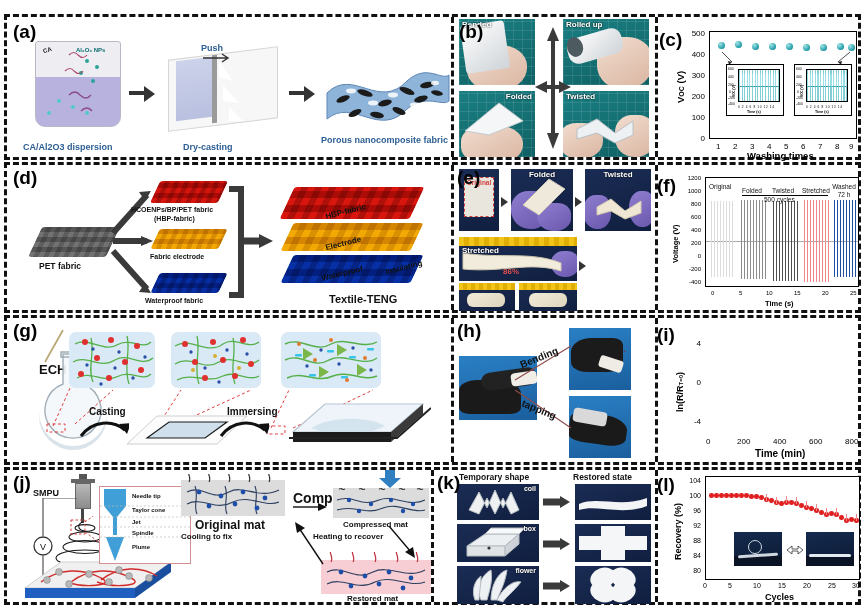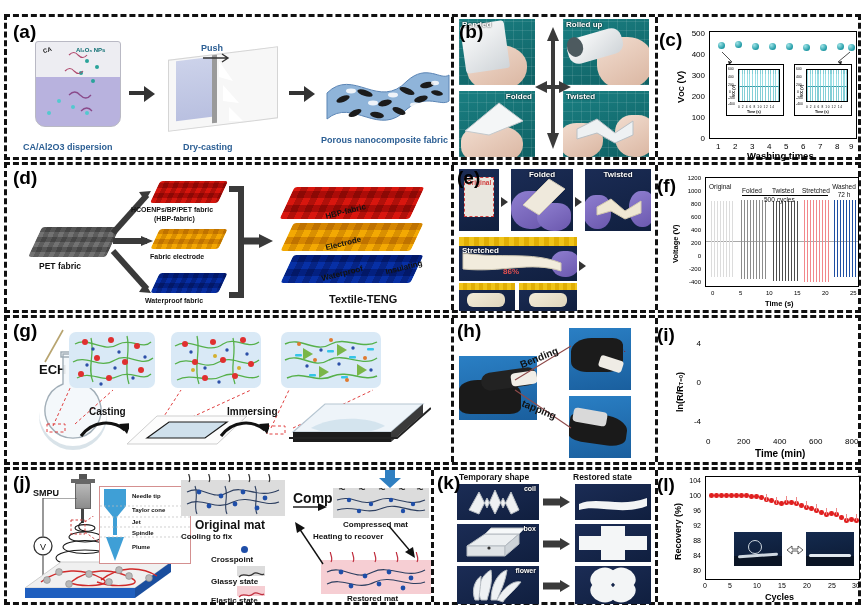--- a/index.html
+++ b/index.html
@@ -976,36 +976,20 @@
             </g>
         </svg>
         <div class="lblmd" style="left:166px; top:120px; font-size:8px;">Restored mat</div>
 
         <div class="lblmd" style="left:0px; top:58px; font-size:8px;">Cooling to fix</div>
         <svg width="80" height="44" style="position:absolute;left:64px;top:48px;">
             <path d="M78 42 L54 6" stroke="#111" stroke-width="1.4" fill="none"></path>
             <path d="M50 0 l2 11 l8 -5 z" fill="#111"></path>
           </svg>
 
-        <div style="position:absolute;left:26px;top:70px;width:118px;height:58px;">
-          <div style="position:absolute;left:34px;top:2px;width:7px;height:7px;border-radius:50%;background:#1f4ea8;"></div>
-          <div class="lblmd" style="left:4px; top:11px; font-size:8px;">Crosspoint</div>
-          <div style="position:absolute;left:30px;top:22px;width:28px;height:10px;background:#dcdcdc;">
-            <svg width="28" height="10">
-                <path d="M2 7 C7 1, 11 9, 16 4 C20 0, 24 7, 27 4" stroke="#333" stroke-width="1.2" fill="none"></path>
-              </svg>
-          </div>
-          <div class="lblmd" style="left:4px; top:33px; font-size:8px;">Glassy state</div>
-          <div style="position:absolute;left:30px;top:42px;width:28px;height:10px;background:#f6ced3;">
-            <svg width="28" height="10">
-                <path d="M2 7 C7 1, 11 9, 16 4 C20 0, 24 7, 27 4" stroke="#c03040" stroke-width="1.2" fill="none"></path>
-              </svg>
-          </div>
-          <div class="lblmd" style="left:4px; top:52px; font-size:8px;">Elastic state</div>
-        </div>
       </div>
     </div>
 
     <div class="panel-label" style="left:430px; top:2px;">(k)</div>
 
     <div class="art" style="left:450px; top:2px; width:194px; height:132px;">
       <div class="lblmd" style="left:2px; top:0px; font-size:8.5px;">Temporary shape</div>
       <div class="lblmd" style="left:116px; top:0px; font-size:8.5px;">Restored state</div>
 
       <div class="photo navy" style="left:0px; top:12px; width:82px; height:36px;">

